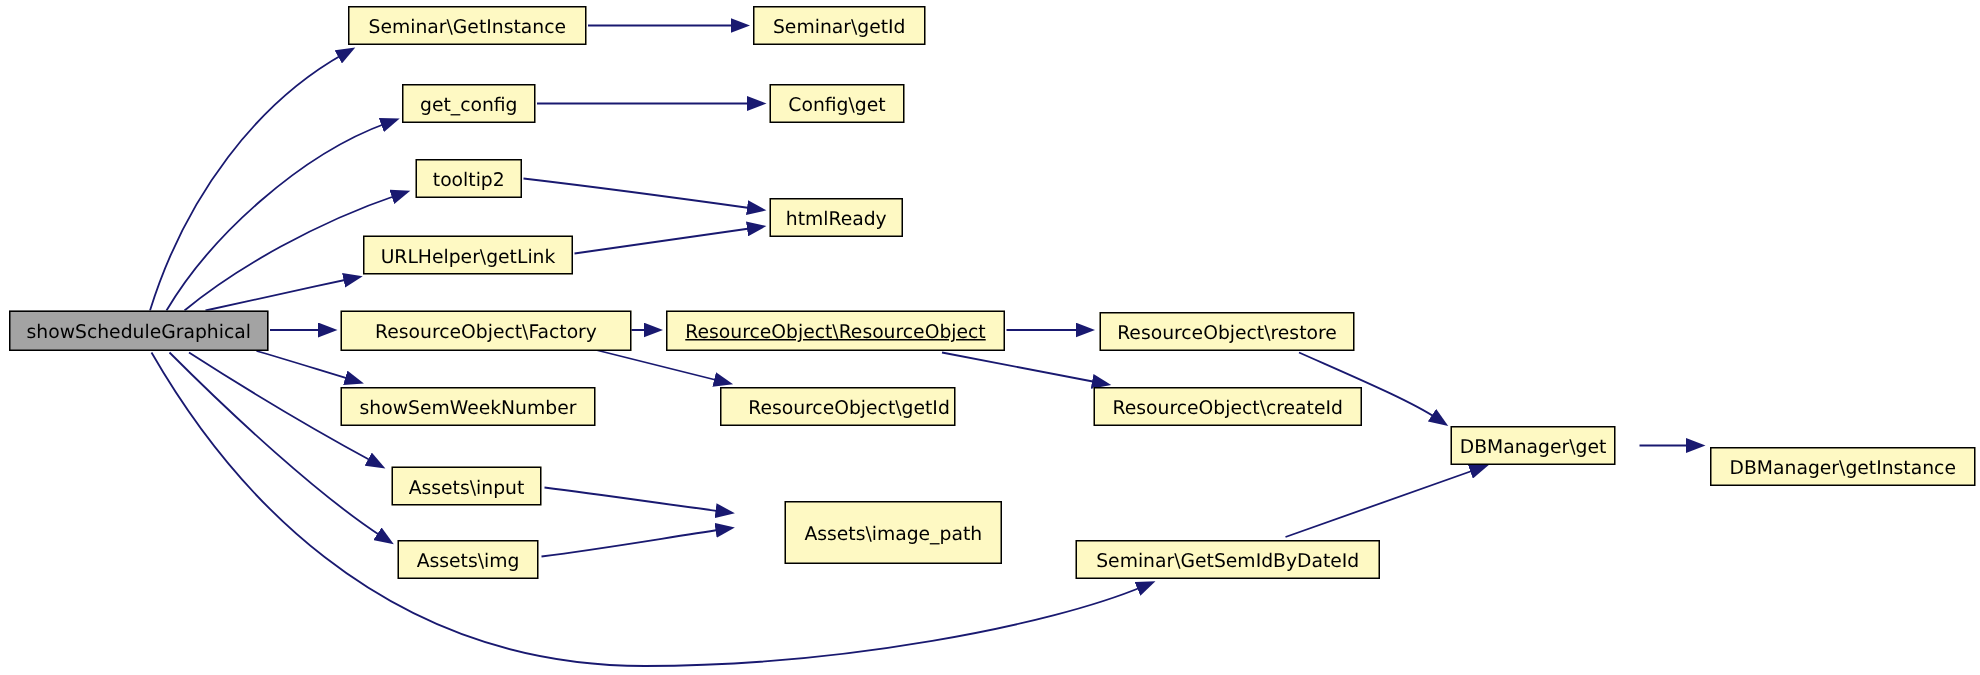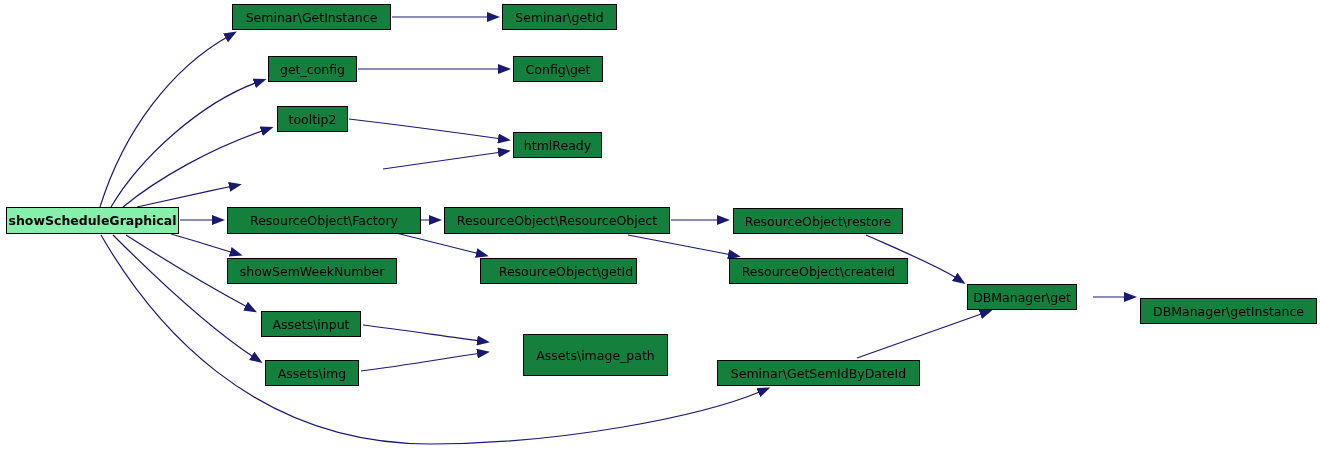--- a/index.html
+++ b/index.html
@@ -18,34 +18,33 @@
   #edge-layer {
     position: absolute;
     left: 0;
     top: 0;
     width: 1320px;
     height: 450px;
   }
   .node {
     position: absolute;
     box-sizing: border-box;
-    background: #15803d;
+    background: #fef9c3;
     border: 1px solid #000000;
     display: flex;
     align-items: center;
     justify-content: center;
     font-size: 12.5px;
     color: #000000;
     white-space: nowrap;
     cursor: pointer;
   }
   .node.highlight {
-    background: #86efac;
+    background: #a3a3a3;
     cursor: default;
-    font-weight: bold;
   }
   .edge {
     fill: none;
     stroke: #191970;
     stroke-width: 1.2;
   }
 </style>
 </head>
 <body>
 
@@ -88,24 +87,25 @@
   <div class="node" style="left:502px; top:4px; width:115px; height:26px;">Seminar\getId</div>
 
   <div class="node" style="left:268px; top:56px; width:89px; height:26px;">get_config</div>
 
   <div class="node" style="left:513px; top:56px; width:90px; height:26px;">Config\get</div>
 
   <div class="node" style="left:277px; top:106px; width:71px; height:26px;">tooltip2</div>
 
   <div class="node" style="left:513px; top:132px; width:89px; height:26px;">htmlReady</div>
 
+  <div class="node" style="left:242px; top:157px; width:140px; height:26px;">URLHelper\getLink</div>
 
   <div class="node" style="left:227px; top:207px; width:194px; height:27px;">ResourceObject\Factory</div>
 
-  <div class="node" style="left:444px; top:207px; width:226px; height:27px;">ResourceObject\ResourceObject</div>
+  <div class="node" style="left:444px; top:207px; width:226px; height:27px;text-decoration:underline;">ResourceObject\ResourceObject</div>
 
   <div class="node" style="left:733px; top:208px; width:170px; height:26px;">ResourceObject\restore</div>
 
   <div class="node" style="left:227px; top:258px; width:170px; height:26px;">showSemWeekNumber</div>
 
   <div class="node" style="left:480px; top:258px; width:157px; height:26px;padding-left:15px;">ResourceObject\getId</div>
 
   <div class="node" style="left:729px; top:258px; width:179px; height:26px;">ResourceObject\createId</div>
 
   <div class="node" style="left:265px; top:360px; width:94px; height:26px;">Assets\img</div>

